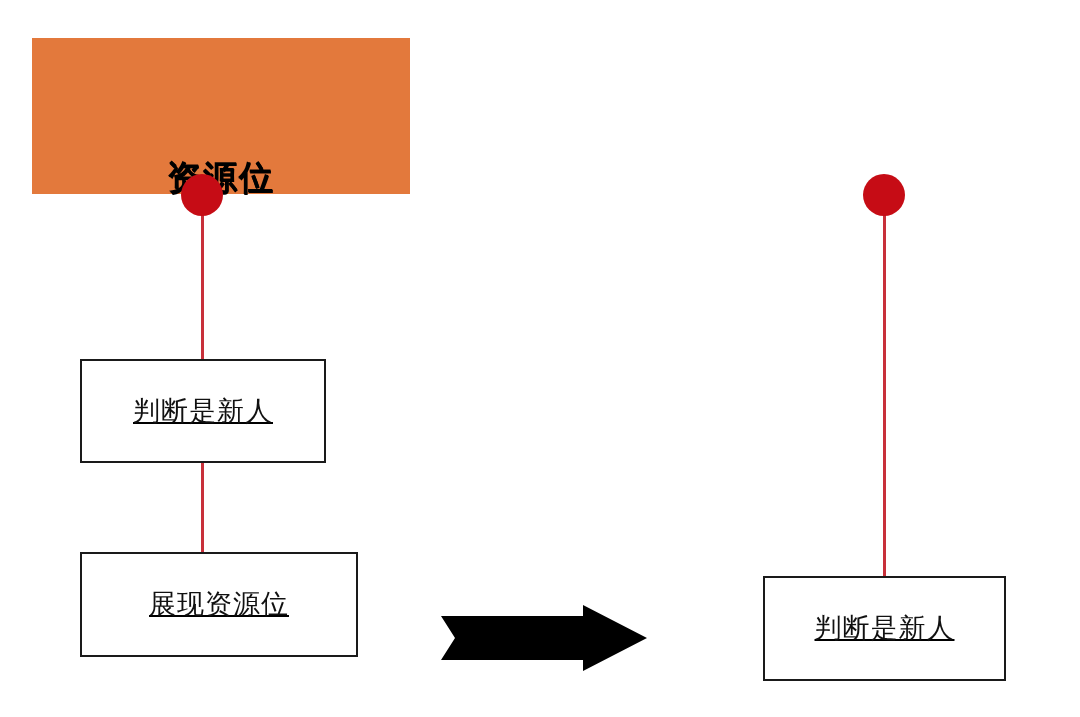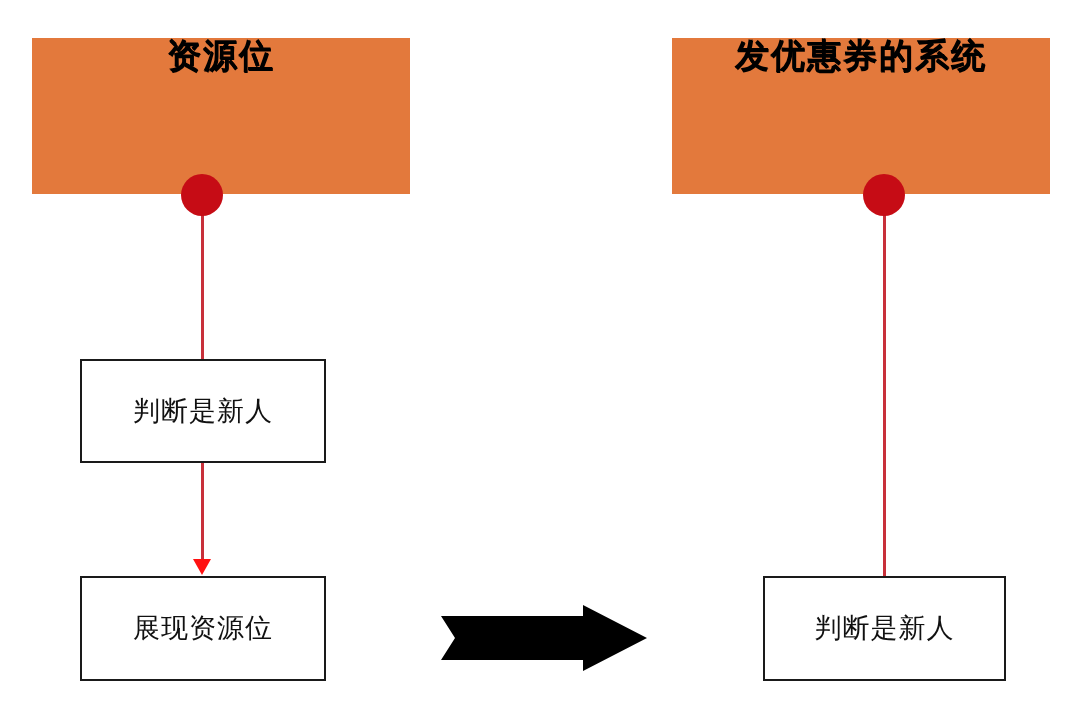--- a/index.html
+++ b/index.html
@@ -16,21 +16,21 @@
     height: 717px;
     background: #ffffff;
     overflow: hidden;
   }
 
   
   .system-box {
     position: absolute;
     background: #E3793C;
     display: flex;
-    align-items: flex-start;
+    align-items: flex-end;
     justify-content: center;
     box-sizing: border-box;
   }
   .system-box .system-label {
     font-size: 34px;
     font-weight: bold;
     color: #000000;
     letter-spacing: 2px;
     line-height: 1;
     white-space: nowrap;
@@ -40,20 +40,21 @@
   
   .step-box {
     position: absolute;
     background: #ffffff;
     border: 2px solid #1a1a1a;
     box-sizing: border-box;
     display: flex;
     align-items: center;
     justify-content: center;
     z-index: 3;
+    text-decoration: underline;
   }
   .step-box .step-label {
     font-size: 27px;
     color: #111111;
     letter-spacing: 1px;
     line-height: 1;
     white-space: nowrap;
   }
 
   
@@ -102,33 +103,30 @@
   <div class="node-dot" style="left:181px; top:174px; width:42px; height:42px;"></div>
 
   <div class="step-box" style="left:80px; top:359px; width:246px; height:104px;">
     <span class="step-label">判断是新人</span>
   </div>
 
   <div class="connector-line" style="left:201px; top:361px; width:3px; height:199px;"></div>
 
   <div class="arrow-head-down" style="left:193px; top:559px;"></div>
 
-  <div class="step-box" style="left:80px; top:576px; width:246px; height:105px;">
+  <div class="step-box" style="left:80px; top:552px; width:278px; height:105px;">
     <span class="step-label">展现资源位</span>
   </div>
 
   <div class="block-arrow" style="left:437px; top:603px; width:214px; height:70px;">
     <svg width="214" height="70" viewBox="0 0 214 70">
       <polygon points="4,13 146,13 146,2 210,35 146,68 146,57 4,57 18,35" fill="#000000"></polygon>
     </svg>
   </div>
 
-  <div class="system-box" style="left:672px; top:38px; width:378px; height:156px;">
-    <span class="system-label">发优惠券的系统</span>
-  </div>
 
   <div class="connector-line" style="left:883px; top:196px; width:3px; height:381px;"></div>
 
   <div class="node-dot" style="left:863px; top:174px; width:42px; height:42px;"></div>
 
   <div class="step-box" style="left:763px; top:576px; width:243px; height:105px;">
     <span class="step-label">判断是新人</span>
   </div>
 
 </div>

